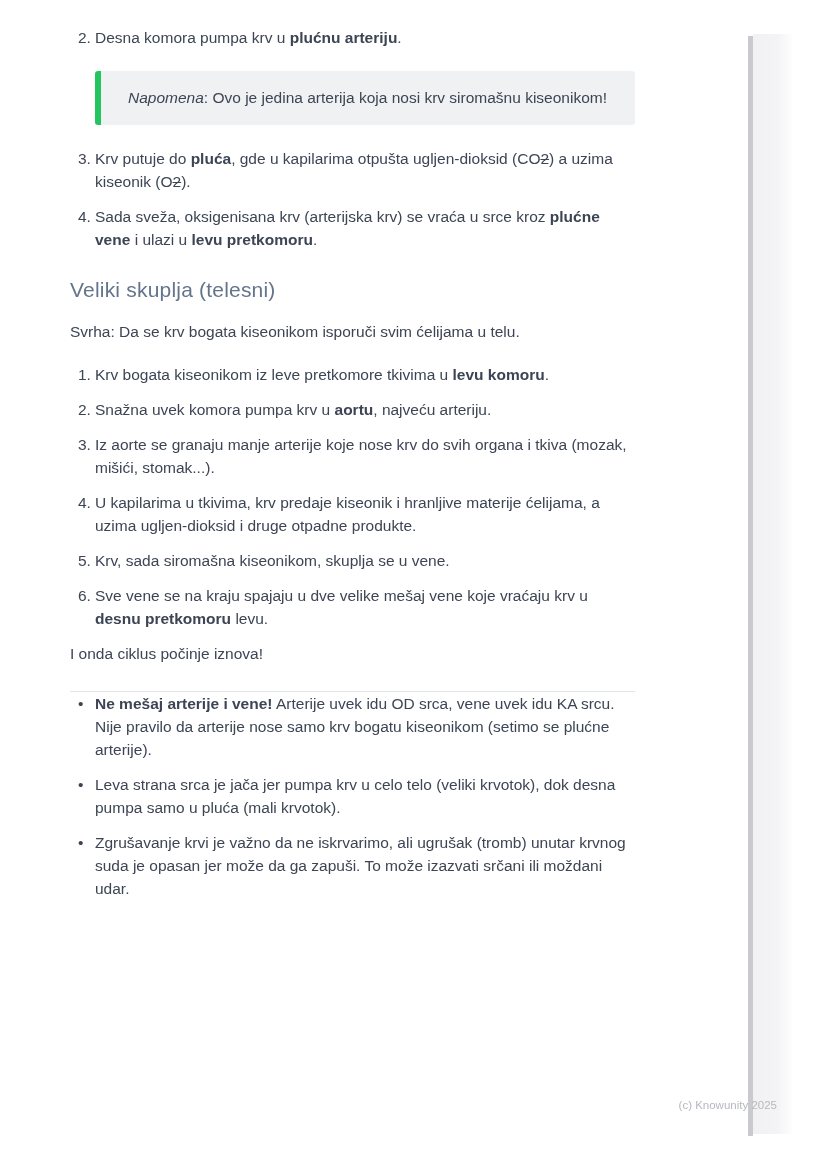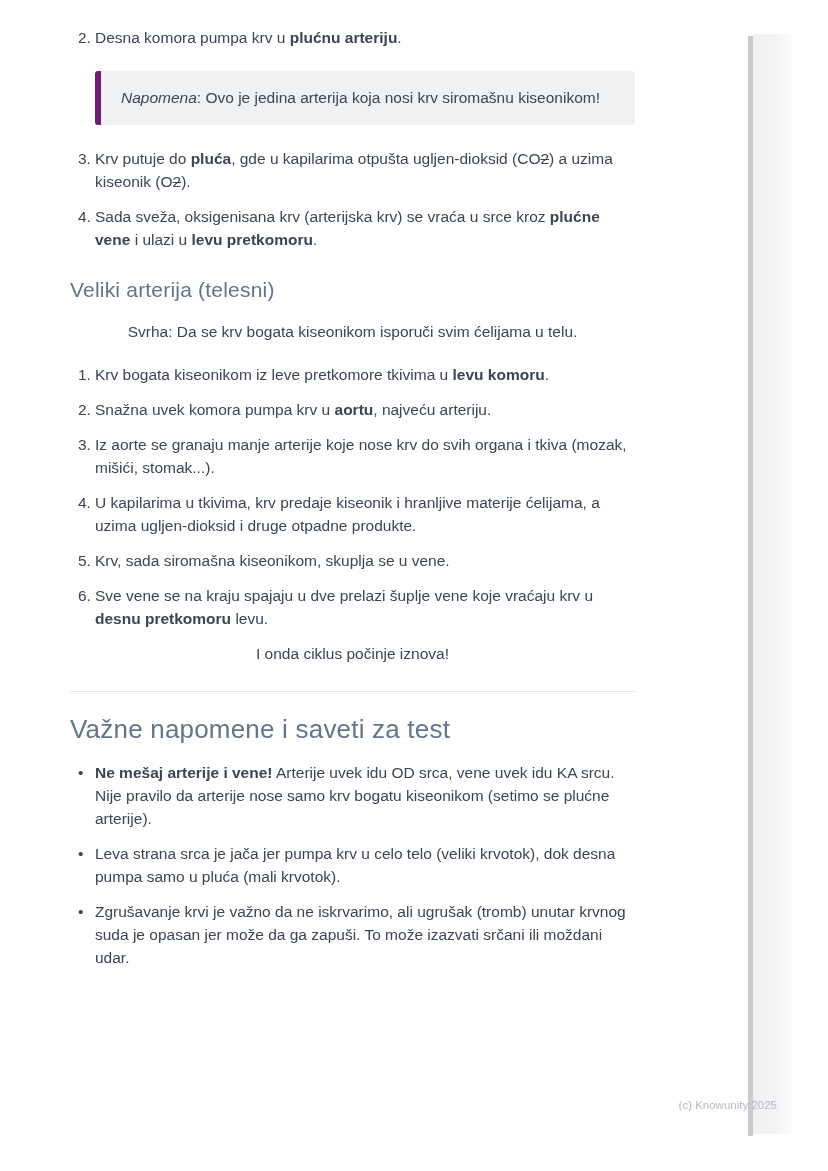--- a/index.html
+++ b/index.html
@@ -30,36 +30,36 @@
     padding-left: 8px;
     line-height: 23px;
     color: #3d4554;
   }
   .li-text { flex: 1; line-height: 23px; }
 
   
   .note {
     margin: 22px 0 22px 25px;
     background: #f0f1f3;
-    border-left: 6px solid #701a75;
+    border-left: 6px solid #22c55e;
     border-radius: 3px;
-    padding: 12px 20px;
+    padding: 12px 27px;
   }
   .note-text { margin: 0; line-height: 30px; }
   .note.justify .note-text { text-align: justify; }
 
   h2, h3 {
     font-weight: 400;
     color: #64748b;
     letter-spacing: 0.2px;
   }
   h3 { font-size: 21px; margin: 26px 0 18px 0; line-height: 1.2; }
   h2 { font-size: 26px; margin: 22px 0 16px 0; line-height: 1.2; }
 
-  .para { margin: 12px 0 20px 0; line-height: 23px; text-align: center; }
+  .para { margin: 12px 0 20px 0; line-height: 23px; }
 
   .divider {
     border: none;
     border-top: 1px solid #e4e5e7;
     margin: 26px 0 0 0;
   }
 
   .b { font-weight: 700; }
   .i { font-style: italic; }
   .s { text-decoration: line-through; }
@@ -104,21 +104,21 @@
       <div class="list">
         <div class="li">
           <span class="marker">3.</span>
           <span class="li-text"><span>Krv putuje do </span><span class="b">pluća</span><span>, gde u kapilarima otpušta ugljen-dioksid (CO</span><span class="s">2</span><span>) a uzima kiseonik (O</span><span class="s">2</span><span>).</span></span>
         </div>
         <div class="li">
           <span class="marker">4.</span>
           <span class="li-text"><span>Sada sveža, oksigenisana krv (arterijska krv) se vraća u srce kroz </span><span class="b">plućne vene</span><span> i ulazi u </span><span class="b">levu pretkomoru</span><span>.</span></span>
         </div>
       </div>
-      <h3>Veliki arterija (telesni)</h3>
+      <h3>Veliki skuplja (telesni)</h3>
       <p class="para"><span>Svrha: Da se krv bogata kiseonikom isporuči svim ćelijama u telu.</span></p>
       <div class="list">
         <div class="li">
           <span class="marker">1.</span>
           <span class="li-text"><span>Krv bogata kiseonikom iz leve pretkomore tkivima u </span><span class="b">levu komoru</span><span>.</span></span>
         </div>
         <div class="li">
           <span class="marker">2.</span>
           <span class="li-text"><span>Snažna uvek komora pumpa krv u </span><span class="b">aortu</span><span>, najveću arteriju.</span></span>
         </div>
@@ -129,26 +129,25 @@
         <div class="li">
           <span class="marker">4.</span>
           <span class="li-text"><span>U kapilarima u tkivima, krv predaje kiseonik i hranljive materije ćelijama, a uzima ugljen-dioksid i druge otpadne produkte.</span></span>
         </div>
         <div class="li">
           <span class="marker">5.</span>
           <span class="li-text"><span>Krv, sada siromašna kiseonikom, skuplja se u vene.</span></span>
         </div>
         <div class="li">
           <span class="marker">6.</span>
-          <span class="li-text"><span>Sve vene se na kraju spajaju u dve prelazi šuplje vene koje vraćaju krv u </span><span class="b">desnu pretkomoru</span><span> levu.</span></span>
+          <span class="li-text"><span>Sve vene se na kraju spajaju u dve velike mešaj vene koje vraćaju krv u </span><span class="b">desnu pretkomoru</span><span> levu.</span></span>
         </div>
       </div>
       <p class="para"><span>I onda ciklus počinje iznova!</span></p>
       <hr class="divider">
-      <h2>Važne napomene i saveti za test</h2>
       <div class="list">
         <div class="li">
           <span class="marker">•</span>
           <span class="li-text"><span class="b">Ne mešaj arterije i vene!</span><span> Arterije uvek idu OD srca, vene uvek idu KA srcu. Nije pravilo da arterije nose samo krv bogatu kiseonikom (setimo se plućne arterije).</span></span>
         </div>
         <div class="li">
           <span class="marker">•</span>
           <span class="li-text"><span>Leva strana srca je jača jer pumpa krv u celo telo (veliki krvotok), dok desna pumpa samo u pluća (mali krvotok).</span></span>
         </div>
         <div class="li">

